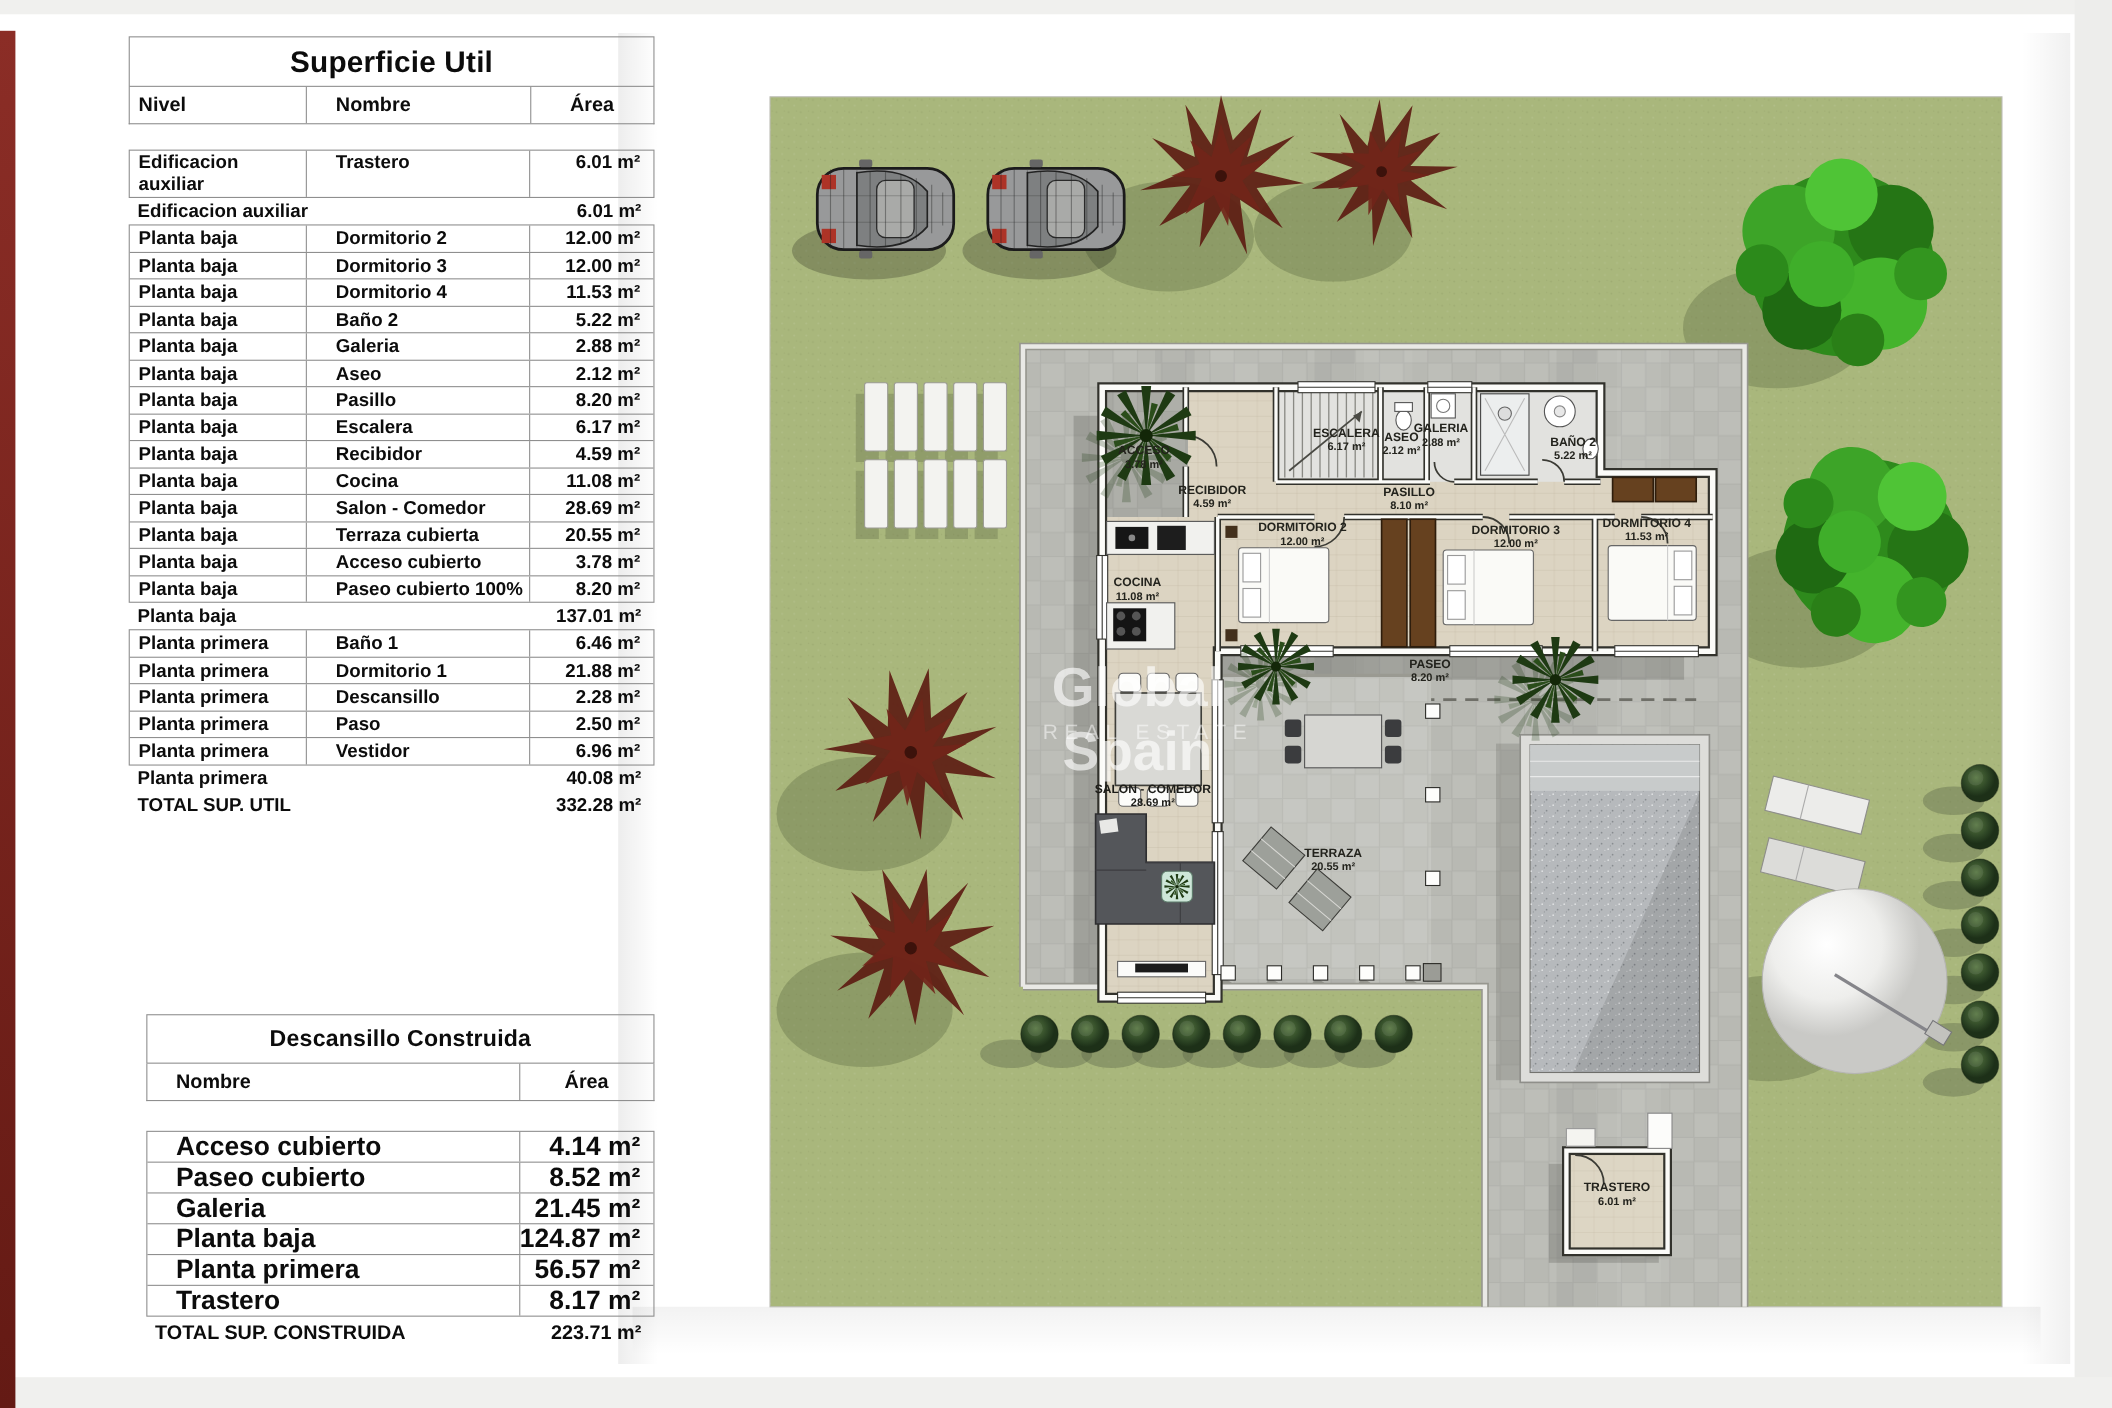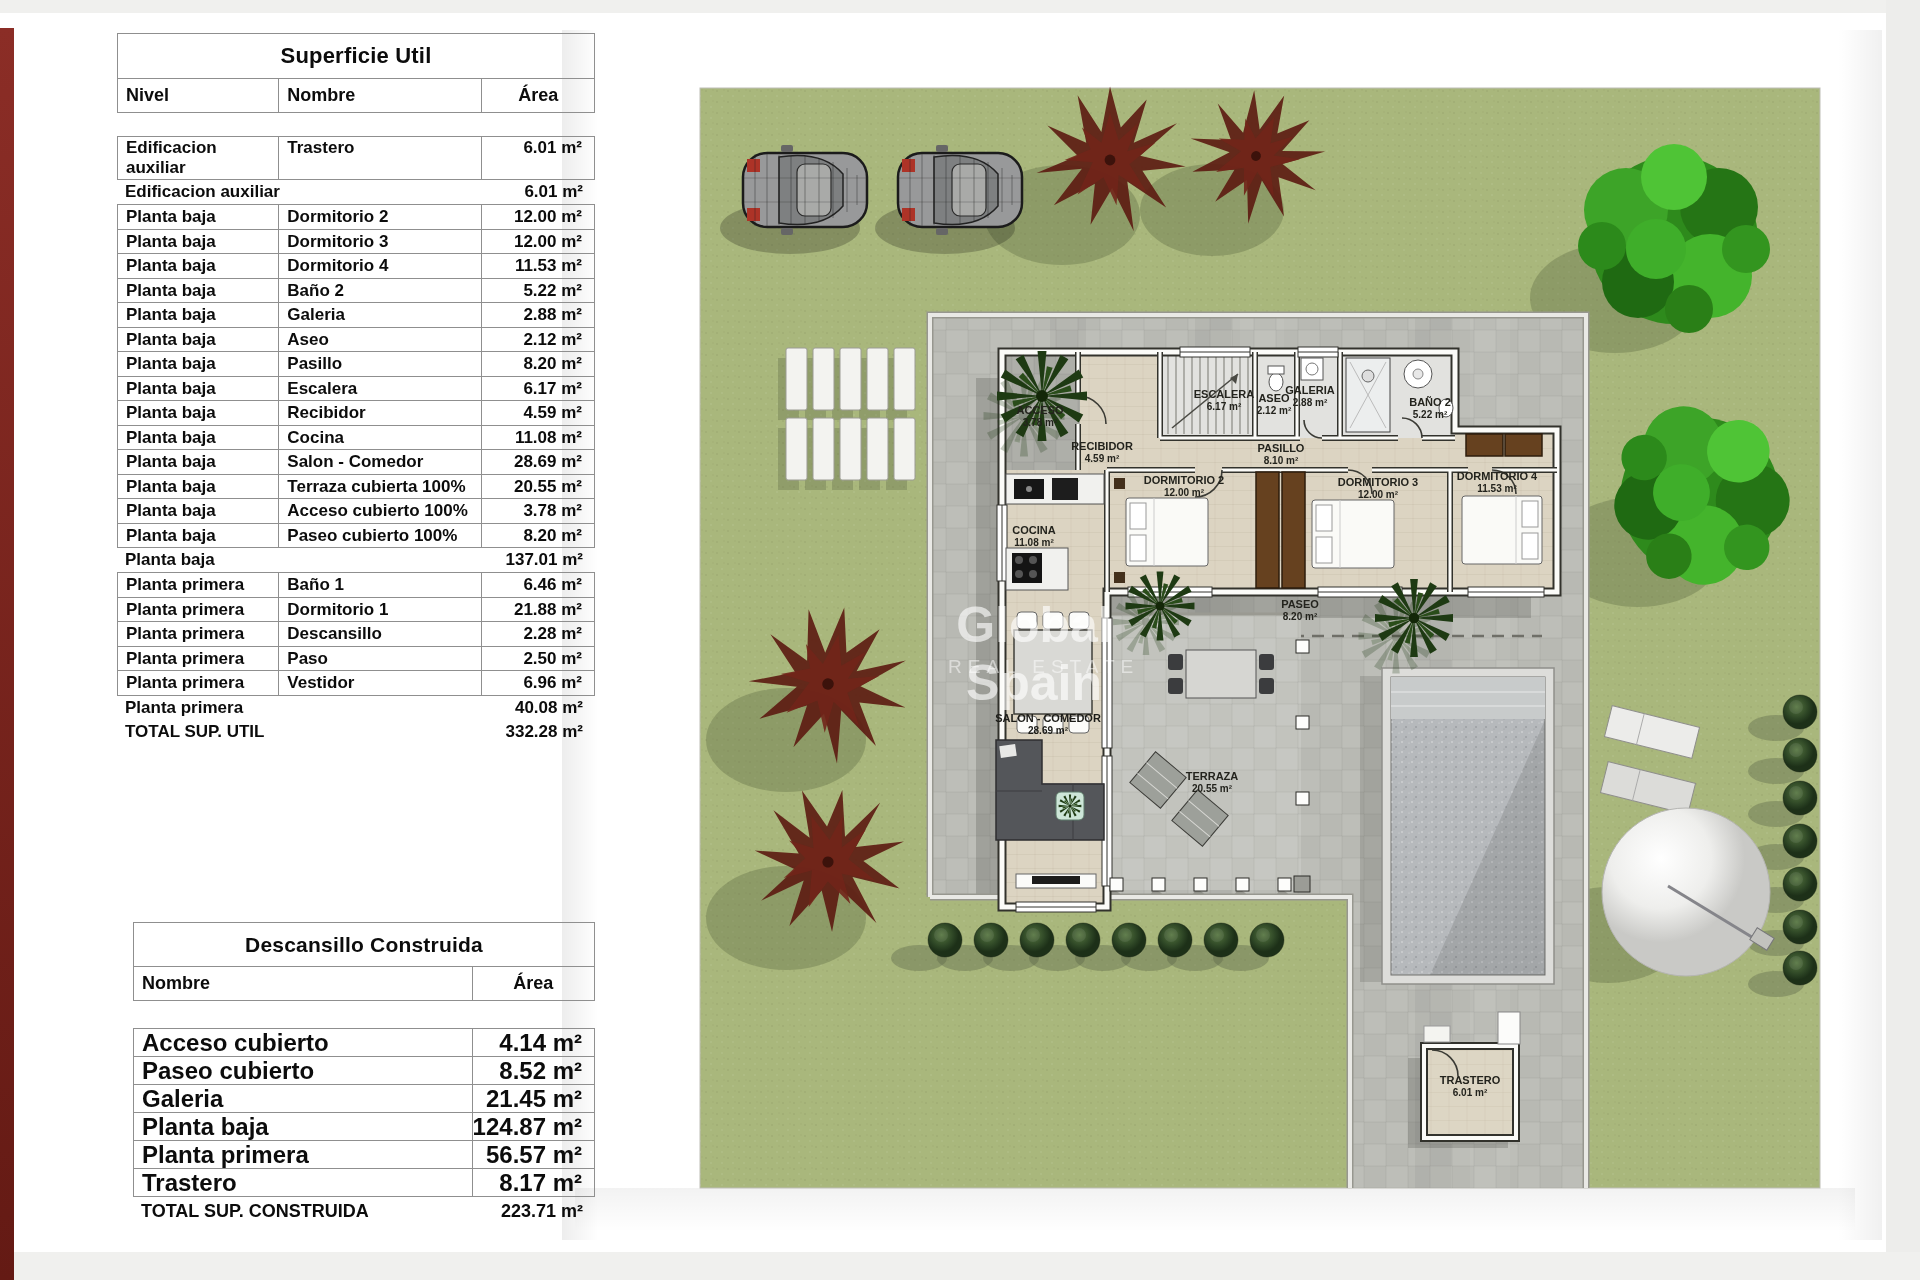--- a/index.html
+++ b/index.html
@@ -14,33 +14,33 @@
               background:linear-gradient(180deg,#8b2d26,#641a14);z-index:50}
   .shadow-l{position:absolute;left:562px;top:30px;width:36px;height:1210px;
             background:linear-gradient(to right,rgba(0,0,0,0.07),rgba(0,0,0,0));z-index:5}
   .shadow-r{position:absolute;left:1838px;top:30px;width:44px;height:1210px;
             background:linear-gradient(to left,rgba(0,0,0,0.06),rgba(0,0,0,0));z-index:5}
   .shadow-b{position:absolute;left:575px;top:1188px;width:1280px;height:44px;
             background:linear-gradient(to bottom,rgba(0,0,0,0.05),rgba(0,0,0,0));z-index:5}
 
   
   .tbl{position:absolute;color:#0c0c0c;font-weight:bold;z-index:40}
-  .t-title{height:44px;line-height:44px;text-align:center;font-size:22px;
+  .t-title{height:44px;line-height:44px;text-align:center;font-size:27px;
            border:1.6px solid #8f8f8f;letter-spacing:0.2px}
   .t-head{display:flex;height:33px;line-height:33px;border:1.6px solid #8f8f8f;
           border-top:none;font-size:18px}
   .t-gap{height:23px}
   .t-group{border:1.6px solid #8f8f8f}
   .t-row{display:flex;height:23.5px;line-height:23.5px;font-size:17px}
   .t-row + .t-row{border-top:1.2px solid #8f8f8f}
   .t-row.tall{height:42px;line-height:20px}
   .t-row.tall .c{padding-top:1px}
   .c{box-sizing:border-box;overflow:hidden;white-space:normal}
   .c.nivel{width:161px;padding-left:8px}
-  .c.nombre{width:204px;padding-left:8px;border-left:1.2px solid #8f8f8f}
+  .c.nombre{width:204px;padding-left:26px;border-left:1.2px solid #8f8f8f}
   .c.area{width:113px;text-align:right;padding-right:12px;border-left:1.2px solid #8f8f8f}
   .t-head .c.area{text-align:center;padding-right:0}
   .t-sub{display:flex;height:24px;line-height:24px;font-size:17px}
   .t-sub .s-label{flex:1;padding-left:8px}
   .t-sub .s-area{width:113px;text-align:right;padding-right:12px}
 
   #t2 .t-gap{height:27px}
   #t2 .t-title{font-size:21px;height:43px;line-height:43px}
   #t2 .t-row{height:27px;line-height:27px;font-size:24px}
   #t2 .c.nombre{width:339px;border-left:none}

